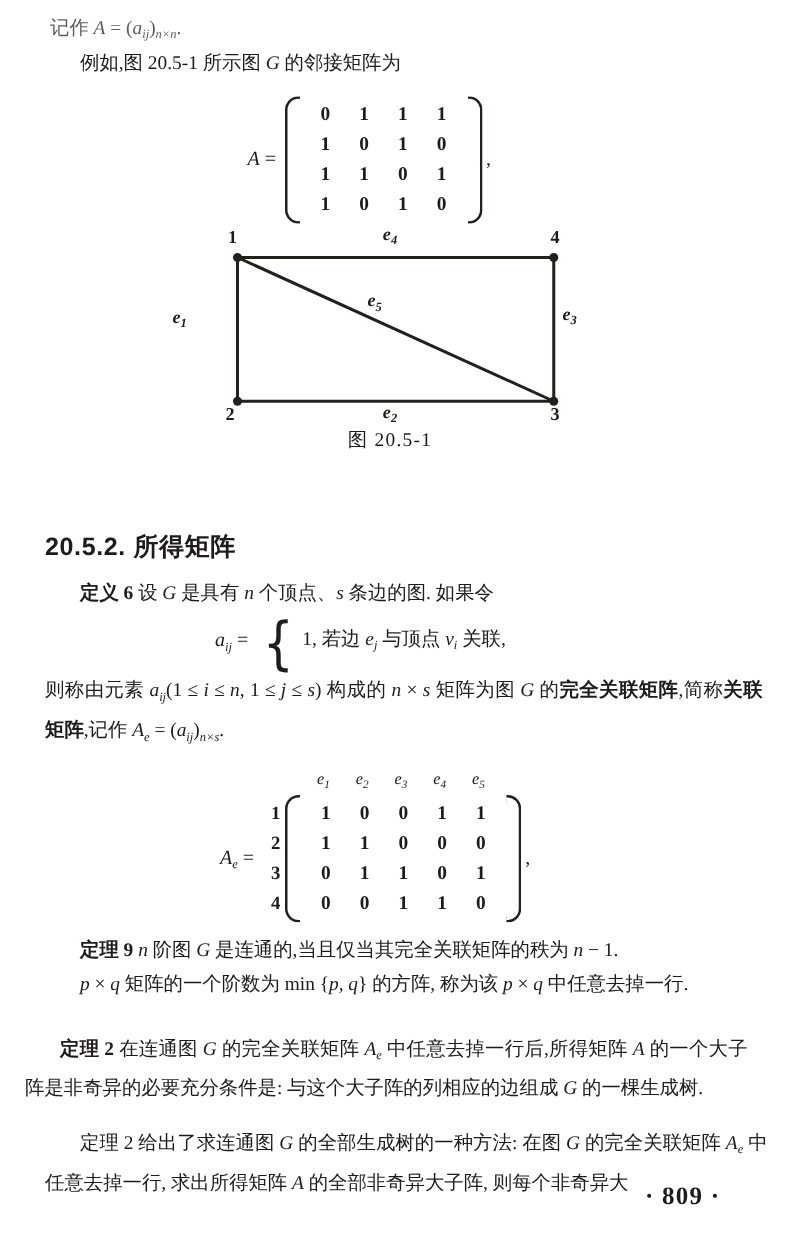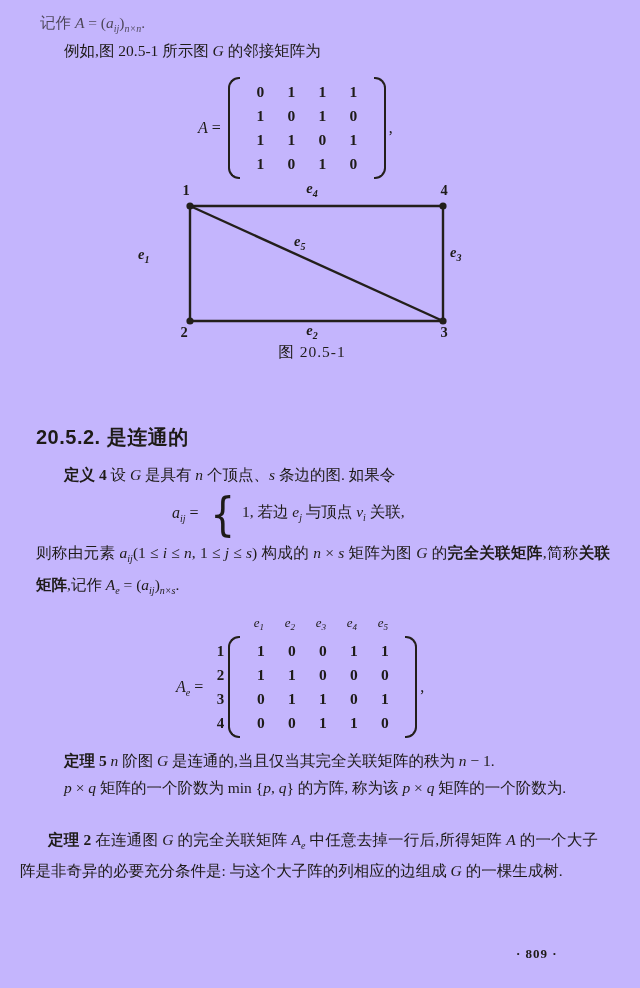--- a/index.html
+++ b/index.html
@@ -2,21 +2,21 @@
 <html><head>
 <meta charset="utf-8">
 <style>
   html,body{margin:0;padding:0}
   body{
     width:640px;height:988px;position:relative;overflow:hidden;
     background:#f1efe9;
     font-family:"Liberation Serif","DejaVu Serif",serif;
     color:#1e1b18;
   }
-  .page{position:absolute;inset:0;background:#c4b5fd;}
+  .page{position:absolute;inset:0;background:#ffffff;}
   .blk{position:absolute;white-space:nowrap;font-size:15.5px;line-height:26px}
   .para{position:absolute;font-size:15.5px;line-height:26px;text-align:justify;white-space:normal}
   .indent{text-indent:28px}
   .bd{font-weight:bold}
   .it{font-style:italic}
   .sb{font-size:10px;vertical-align:-3.5px;font-style:italic}
   .faded{opacity:.72}
   .section-heading{
     position:absolute;font-family:"Liberation Sans","DejaVu Sans",sans-serif;
     font-weight:bold;font-size:20px;letter-spacing:.5px
@@ -44,21 +44,21 @@
   .brace{font-size:46px;line-height:44px;font-weight:400;margin:0 5px 0 2px;
          font-family:"DejaVu Sans","Liberation Sans",sans-serif;transform:scaleX(.85)}
   .case-lines{display:flex;flex-direction:row}
   .case-line{font-size:15.5px;line-height:23px;white-space:nowrap}
   
   .figure{position:absolute}
   .flabel{position:absolute;font-size:14.5px;font-weight:bold;white-space:nowrap}
   .flabel .it{font-weight:bold}
   .center{transform:translateX(-50%)}
   .caption{position:absolute;text-align:center;font-size:15.5px;letter-spacing:1px}
-  .pagenum{position:absolute;font-size:13px;font-weight:bold;letter-spacing:1px}
+  .pagenum{position:absolute;font-size:20px;font-weight:bold;letter-spacing:1px}
   svg line{stroke:#231f1b;stroke-width:2.4}
   svg circle{fill:#231f1b}
 </style>
 </head>
 <body>
 
 <div class="page">
 
   <div class="blk faded" style="left:40px;top:10px"><span>记作  </span><span class="it">A</span><span> = (</span><span class="it">a</span><span class="it sb">ij</span><span>)</span><span class="it sb">n×n</span><span>.</span></div>
   <div class="blk" style="left:64px;top:38px"><span>例如,图 20.5-1 所示图 </span><span class="it">G</span><span> 的邻接矩阵为</span></div>
@@ -106,23 +106,23 @@
     <span class="flabel center" style="left:316px;top:138px">3</span>
     <span class="flabel center" style="left:184px;top:-6px"><span class="it">e</span><span class="sb">4</span></span>
     <span class="flabel center" style="left:184px;top:136px"><span class="it">e</span><span class="sb">2</span></span>
     <span class="flabel" style="left:10px;top:60px"><span class="it">e</span><span class="sb">1</span></span>
     <span class="flabel" style="left:322px;top:58px"><span class="it">e</span><span class="sb">3</span></span>
     <span class="flabel" style="left:166px;top:47px"><span class="it">e</span><span class="sb">5</span></span>
   </div>
   <div class="caption" style="left:132px;top:342px;width:360px">图  20.5-1</div>
 
 
-  <div class="section-heading" style="left:36px;top:424px">20.5.2. 是连通的</div>
+  <div class="section-heading" style="left:36px;top:424px">20.5.2. 所得矩阵</div>
 
-  <div class="blk" style="left:64px;top:462px"><span class="bd">定义 4</span><span>  设 </span><span class="it">G</span><span> 是具有 </span><span class="it">n</span><span> 个顶点、</span><span class="it">s</span><span> 条边的图. 如果令</span></div>
+  <div class="blk" style="left:64px;top:462px"><span class="bd">定义 6</span><span>  设 </span><span class="it">G</span><span> 是具有 </span><span class="it">n</span><span> 个顶点、</span><span class="it">s</span><span> 条边的图. 如果令</span></div>
 
   <div class="cases" style="left:172px;top:492px">
     <span class="mlhs"><span class="it">a</span><span class="it sb">ij</span><span> = </span></span>
     <span class="brace">{</span>
     <div class="case-lines">
       <div class="case-line"><span>1, 若边 </span><span class="it">e</span><span class="it sb">j</span><span> 与顶点 </span><span class="it">v</span><span class="it sb">i</span><span> 关联,</span></div>
     </div>
   </div>
 
   <div class="para" style="left:36px;top:540px;width:574px"><span>则称由元素 </span><span class="it">a</span><span class="it sb">ij</span><span>(1 ≤ </span><span class="it">i</span><span> ≤ </span><span class="it">n</span><span>, 1 ≤ </span><span class="it">j</span><span> ≤ </span><span class="it">s</span><span>) 构成的 </span><span class="it">n</span><span> × </span><span class="it">s</span><span> 矩阵为图 </span><span class="it">G</span><span> 的</span><span class="bd">完全关联矩阵</span><span>,简称</span><span class="bd">关联矩阵</span><span>,记作 </span><span class="it">A</span><span class="it sb">e</span><span> = (</span><span class="it">a</span><span class="it sb">ij</span><span>)</span><span class="it sb">n×s</span><span>.</span></div>
@@ -166,18 +166,19 @@
             <span class="mcell">1</span>
             <span class="mcell">1</span>
             <span class="mcell">0</span>
           </div>
         <span class="paren pr"></span>
         <span class="msuf">,</span>
       </div>
     </div>
   </div>
 
-  <div class="para indent" style="left:36px;top:748px;width:578px"><span class="bd">定理 5</span><span>  </span><span class="it">n</span><span> 阶图 </span><span class="it">G</span><span> 是连通的,当且仅当其完全关联矩阵的秩为 </span><span class="it">n</span><span> − 1.</span></div>
-  <div class="para indent" style="left:36px;top:775px;width:578px;line-height:26.5px"><span class="it">p</span><span> × </span><span class="it">q</span><span> 矩阵的一个阶数为 min {</span><span class="it">p</span><span>, </span><span class="it">q</span><span>} 的方阵, 称为该 </span><span class="it">p</span><span> × </span><span class="it">q</span><span> 矩阵的一个阶数为.</span></div>
+  <div class="para indent" style="left:36px;top:748px;width:578px"><span class="bd">定理 9</span><span>  </span><span class="it">n</span><span> 阶图 </span><span class="it">G</span><span> 是连通的,当且仅当其完全关联矩阵的秩为 </span><span class="it">n</span><span> − 1.</span></div>
+  <div class="para indent" style="left:36px;top:775px;width:578px;line-height:26.5px"><span class="it">p</span><span> × </span><span class="it">q</span><span> 矩阵的一个阶数为 min {</span><span class="it">p</span><span>, </span><span class="it">q</span><span>} 的方阵, 称为该 </span><span class="it">p</span><span> × </span><span class="it">q</span><span> 中任意去掉一行.</span></div>
   <div class="para indent" style="left:20px;top:827px;width:578px;line-height:25.5px"><span class="bd">定理 2</span><span>  在连通图 </span><span class="it">G</span><span> 的完全关联矩阵 </span><span class="it">A</span><span class="it sb">e</span><span> 中任意去掉一行后,所得矩阵 </span><span class="it">A</span><span> 的一个大子阵是非奇异的必要充分条件是: 与这个大子阵的列相应的边组成 </span><span class="it">G</span><span> 的一棵生成树.</span></div>
+  <div class="para indent" style="left:36px;top:902px;width:578px;line-height:26px"><span>定理 2 给出了求连通图 </span><span class="it">G</span><span> 的全部生成树的一种方法: 在图 </span><span class="it">G</span><span> 的完全关联矩阵 </span><span class="it">A</span><span class="it sb">e</span><span> 中任意去掉一行, 求出所得矩阵 </span><span class="it">A</span><span> 的全部非奇异大子阵, 则每个非奇异大</span></div>
 
   <div class="pagenum" style="left:516px;top:946px">· 809 ·</div>
 </div>
 
 </body></html>

